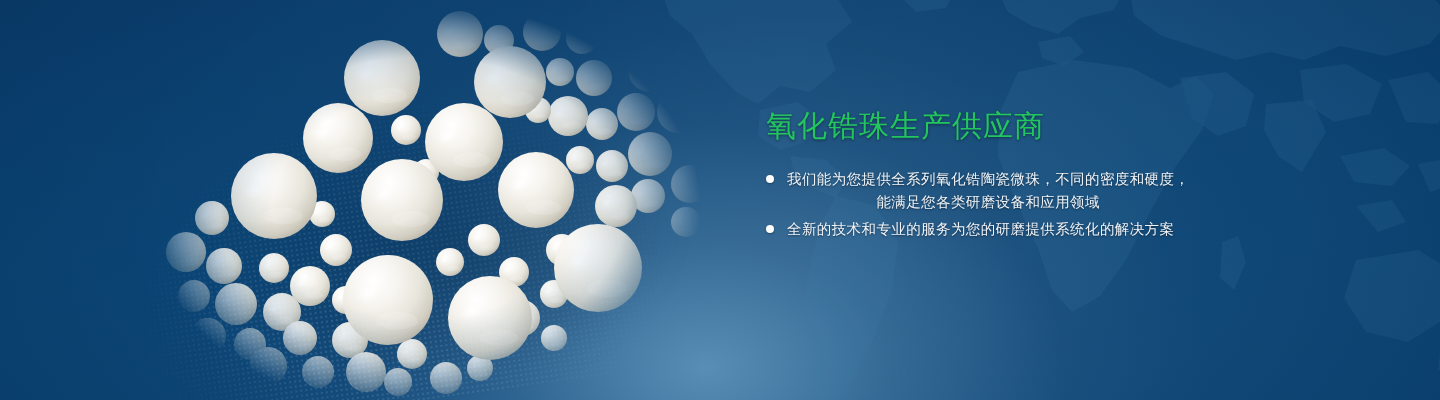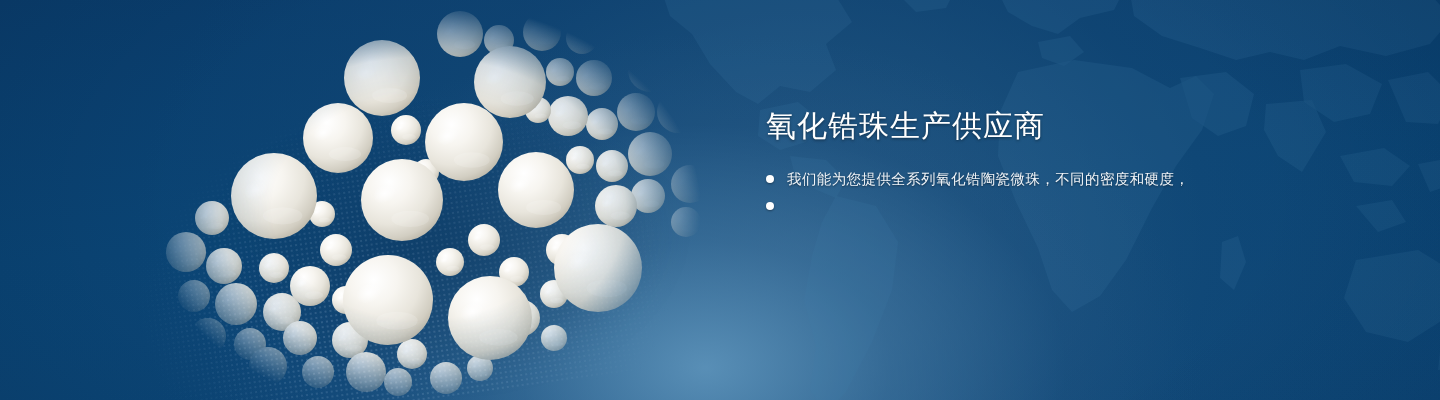--- a/index.html
+++ b/index.html
@@ -83,21 +83,21 @@
   }
   .beads-photo svg { width:100%; height:100%; display:block; }
 
   
   .text-block {
     position:absolute;
     left:766px; top:106px;
     width:600px;
   }
   .headline {
-    color:#ffffff;
+    color:#22c55e;
     font-size:30px;
     font-weight:400;
     letter-spacing:1px;
     line-height:40px;
     text-shadow:0 1px 3px rgba(0,0,0,0.45);
     white-space:nowrap;
   }
   .bullet-list { margin-top:22px; }
   .bullet-row {
     display:flex;
@@ -292,24 +292,28 @@
   <div class="text-block">
 
     <div class="headline">氧化锆珠生产供应商</div>
 
     <div class="bullet-list">
 
       <div class="bullet-row">
         <span class="bullet-dot"></span>
         <div class="bullet-text">
           <span class="ln">我们能为您提供全系列氧化锆陶瓷微珠，不同的密度和硬度，</span>
+          <span class="ln">能满足您各类研磨设备和应用领域</span>
         </div>
       </div>
 
       <div class="bullet-row">
         <span class="bullet-dot"></span>
+        <div class="bullet-text">
+          <span class="ln">全新的技术和专业的服务为您的研磨提供系统化的解决方案</span>
+        </div>
       </div>
 
 
     </div>
   </div>
 
 </div>
 
 </body></html>

